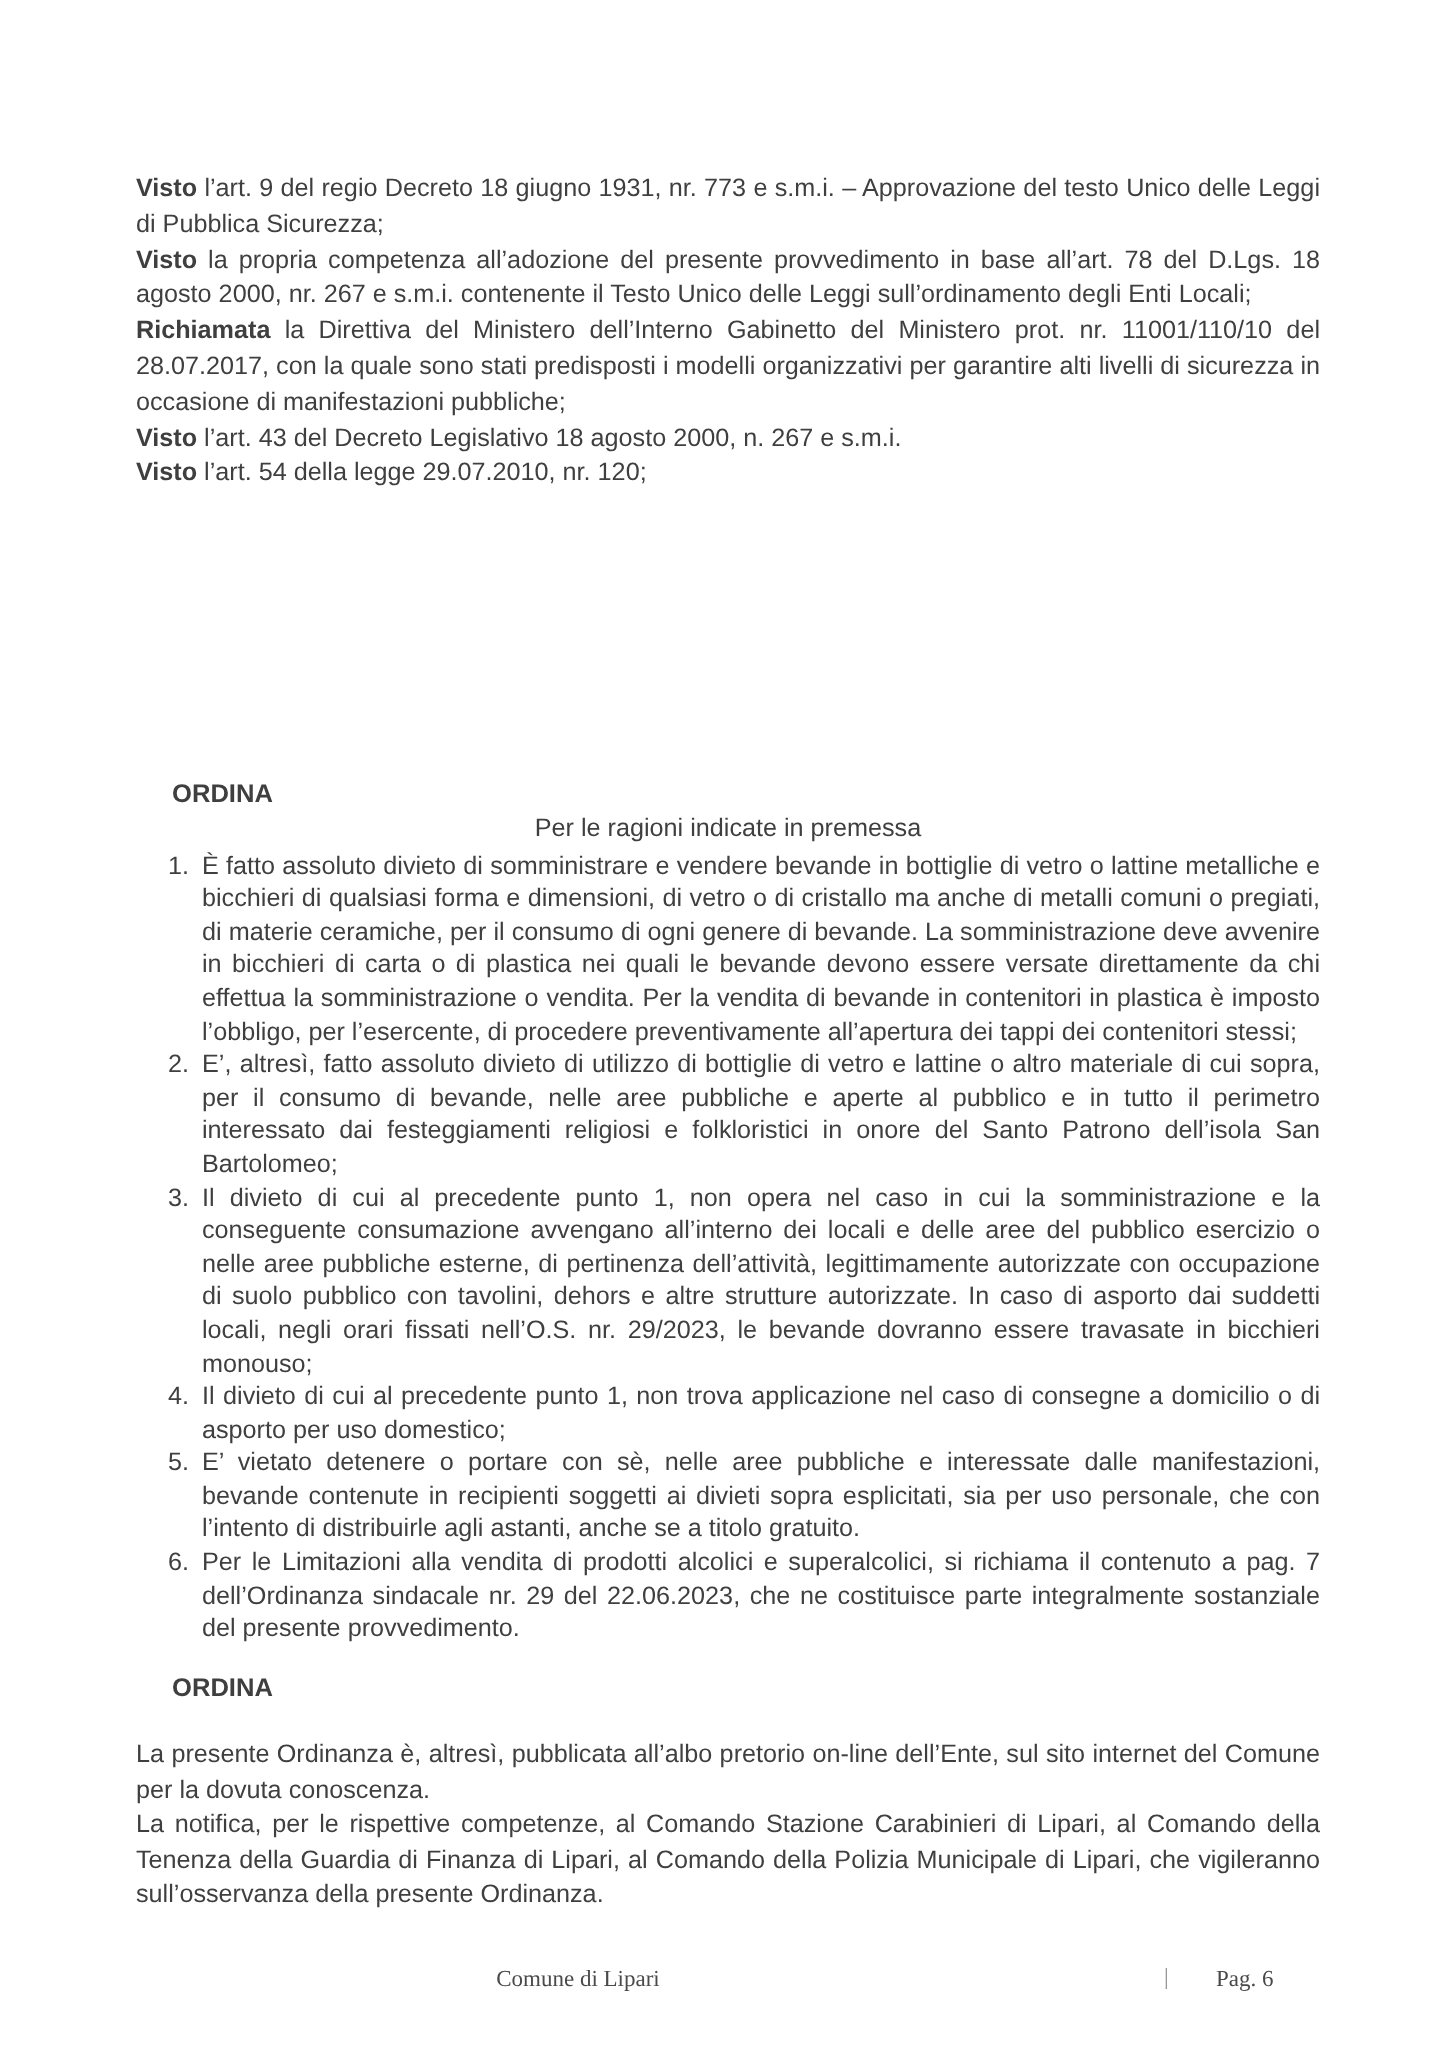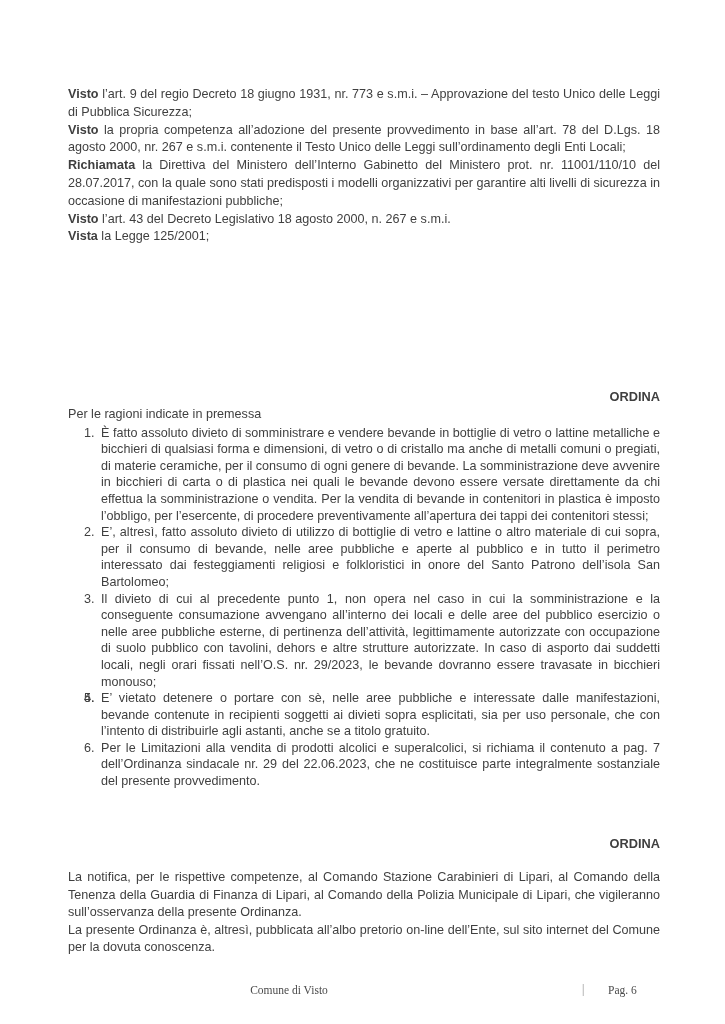--- a/index.html
+++ b/index.html
@@ -22,36 +22,36 @@
   .recitals {
     position: absolute;
     left: 68px; top: 86px; width: 592px;
     text-align: justify;
     line-height: 17.8px;
   }
   .lead { font-weight: bold; }
 
   .section-heading {
     position: absolute;
-    left: 68px; width: 592px;
-    text-align: right;
+    left: 86px; width: 592px;
+    text-align: left;
     font-weight: bold;
     font-size: 12.8px;
     line-height: 15px;
   }
   .ordina-heading  { top: 389px; }
   .dispone-heading { top: 836px; }
 
   .ordina-block {
     position: absolute;
     left: 68px; top: 406px; width: 592px;
     text-align: justify;
     line-height: 16.6px;
   }
-  .ordina-intro { text-align: left; }
+  .ordina-intro { text-align: center; }
   .olist { margin-top: 2px; }
   .list-item {
     position: relative;
     padding-left: 33px;
   }
   .list-item .num {
     position: absolute;
     left: 16px; top: 0;
   }
 
@@ -89,43 +89,43 @@
 </head>
 <body>
 
 <div class="doc">
 
   <div class="recitals">
     <p><span class="lead">Visto</span><span> l’art. 9 del regio Decreto 18 giugno 1931, nr. 773 e s.m.i. – Approvazione del testo Unico delle Leggi di Pubblica Sicurezza;</span></p>
     <p><span class="lead">Visto</span><span> la propria competenza all’adozione del presente provvedimento in base all’art. 78 del D.Lgs. 18 agosto 2000, nr. 267 e s.m.i. contenente il Testo Unico delle Leggi sull’ordinamento degli Enti Locali;</span></p>
     <p><span class="lead">Richiamata</span><span> la Direttiva del Ministero dell’Interno Gabinetto del Ministero prot. nr. 11001/110/10 del 28.07.2017, con la quale sono stati predisposti i modelli organizzativi per garantire alti livelli di sicurezza in occasione di manifestazioni pubbliche;</span></p>
     <p><span class="lead">Visto</span><span> l’art. 43 del Decreto Legislativo 18 agosto 2000, n. 267 e s.m.i.</span></p>
-    <p><span class="lead">Vista</span><span> la Legge 125/2001;</span></p>
+    <p><span class="lead">Visto</span><span> l’art. 54 della legge 29.07.2010, nr. 120;</span></p>
   </div>
 
   <div class="section-heading ordina-heading">ORDINA</div>
 
   <div class="ordina-block">
     <p class="ordina-intro">Per le ragioni indicate in premessa</p>
     <div class="olist">
       <div class="list-item"><span class="num">1.</span><span>È fatto assoluto divieto di somministrare e vendere bevande in bottiglie di vetro o lattine metalliche e bicchieri di qualsiasi forma e dimensioni, di vetro o di cristallo ma anche di metalli comuni o pregiati, di materie ceramiche, per il consumo di ogni genere di bevande. La somministrazione deve avvenire in bicchieri di carta o di plastica nei quali le bevande devono essere versate direttamente da chi effettua la somministrazione o vendita. Per la vendita di bevande in contenitori in plastica è imposto l’obbligo, per l’esercente, di procedere preventivamente all’apertura dei tappi dei contenitori stessi;</span></div>
       <div class="list-item"><span class="num">2.</span><span>E’, altresì, fatto assoluto divieto di utilizzo di bottiglie di vetro e lattine o altro materiale di cui sopra, per il consumo di bevande, nelle aree pubbliche e aperte al pubblico e in tutto il perimetro interessato dai festeggiamenti religiosi e folkloristici in onore del Santo Patrono dell’isola San Bartolomeo;</span></div>
       <div class="list-item"><span class="num">3.</span><span>Il divieto di cui al precedente punto 1, non opera nel caso in cui la somministrazione e la conseguente consumazione avvengano all’interno dei locali e delle aree del pubblico esercizio o nelle aree pubbliche esterne, di pertinenza dell’attività, legittimamente autorizzate con occupazione di suolo pubblico con tavolini, dehors e altre strutture autorizzate. In caso di asporto dai suddetti locali, negli orari fissati nell’O.S. nr. 29/2023, le bevande dovranno essere travasate in bicchieri monouso;</span></div>
-      <div class="list-item"><span class="num">4.</span></div>
+      <div class="list-item"><span class="num">4.</span><span>Il divieto di cui al precedente punto 1, non trova applicazione nel caso di consegne a domicilio o di asporto per uso domestico;</span></div>
       <div class="list-item"><span class="num">5.</span><span>E’ vietato detenere o portare con sè, nelle aree pubbliche e interessate dalle manifestazioni, bevande contenute in recipienti soggetti ai divieti sopra esplicitati, sia per uso personale, che con l’intento di distribuirle agli astanti, anche se a titolo gratuito.</span></div>
       <div class="list-item"><span class="num">6.</span><span>Per le Limitazioni alla vendita di prodotti alcolici e superalcolici, si richiama il contenuto a pag. 7 dell’Ordinanza sindacale nr. 29 del 22.06.2023, che ne costituisce parte integralmente sostanziale del presente provvedimento.</span></div>
     </div>
   </div>
 
   <div class="section-heading dispone-heading">ORDINA</div>
 
   <div class="dispone-block">
+    <p>La presente Ordinanza è, altresì, pubblicata all’albo pretorio on-line dell’Ente, sul sito internet del Comune per la dovuta conoscenza.</p>
     <p>La notifica, per le rispettive competenze, al Comando Stazione Carabinieri di Lipari, al Comando della Tenenza della Guardia di Finanza di Lipari, al Comando della Polizia Municipale di Lipari, che vigileranno sull’osservanza della presente Ordinanza.</p>
-    <p>La presente Ordinanza è, altresì, pubblicata all’albo pretorio on-line dell’Ente, sul sito internet del Comune per la dovuta conoscenza.</p>
   </div>
 
   <div class="page-footer">
-    <span class="footer-center">Comune di Visto</span>
+    <span class="footer-center">Comune di Lipari</span>
     <span class="footer-sep">|</span>
     <span class="footer-page">Pag. 6</span>
   </div>
 
 </div>
 
 </body></html>

